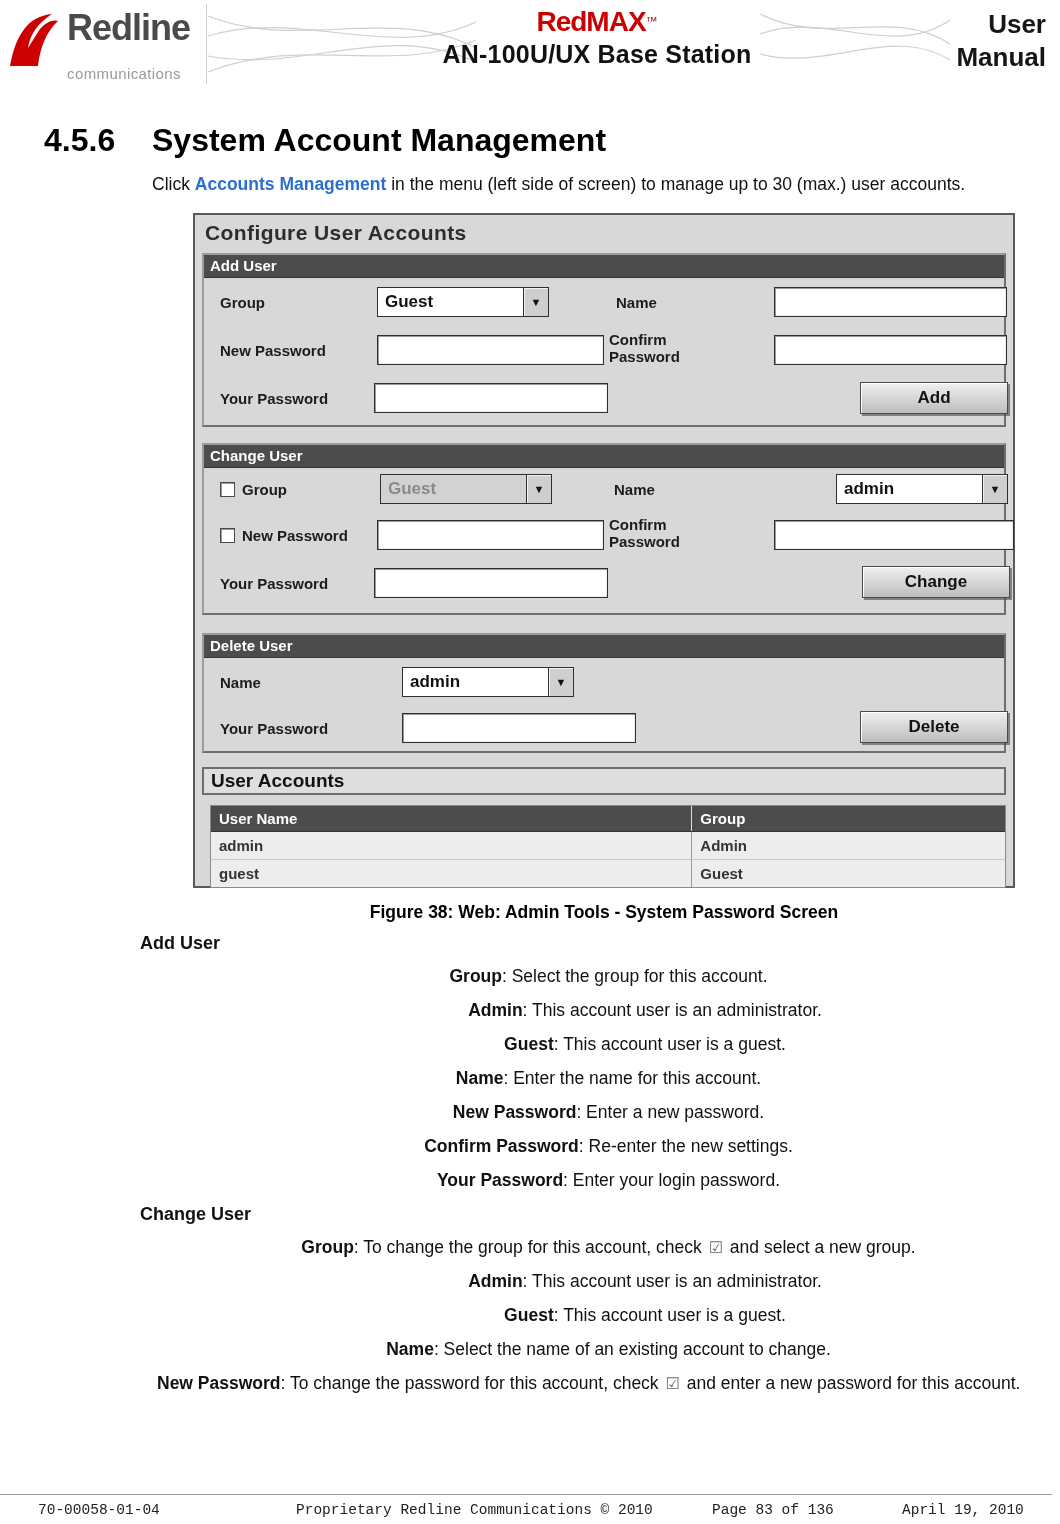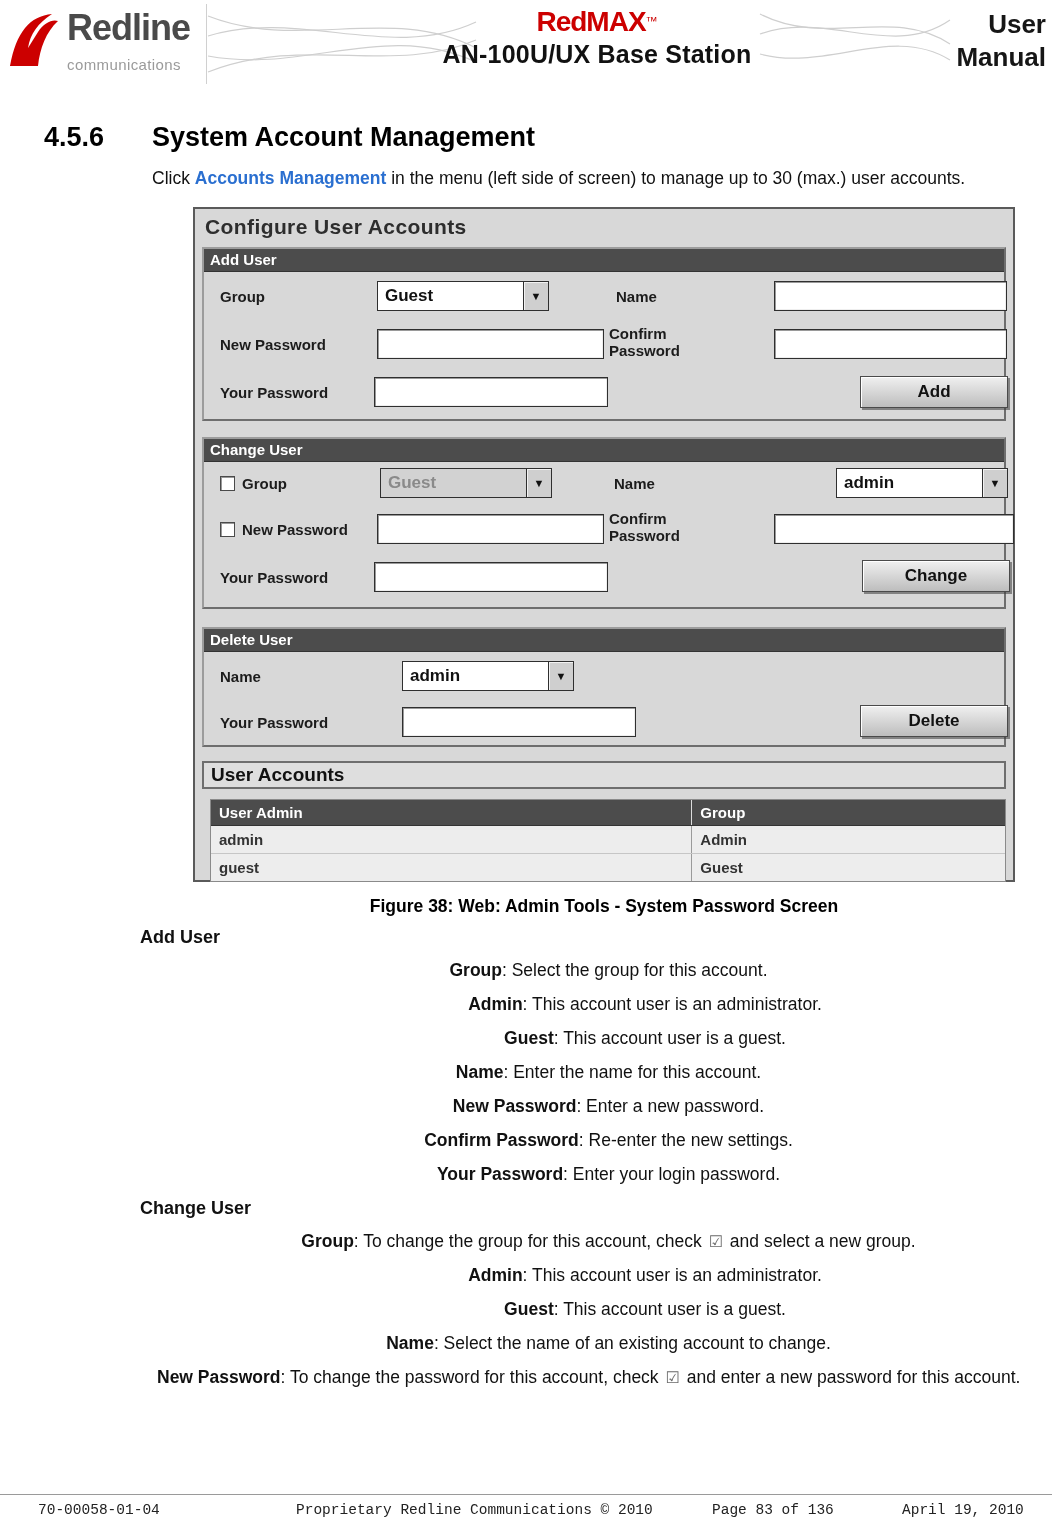--- a/index.html
+++ b/index.html
@@ -5,30 +5,30 @@
   html,body{margin:0;padding:0;background:#fff;}
   .page{position:relative;width:1060px;height:1524px;background:#fff;overflow:hidden;
         font-family:"Liberation Sans",sans-serif;color:#111;}
 
   
   .header{position:relative;height:92px;}
   .waves{position:absolute;left:0;top:0;width:1060px;height:92px;}
   .logo{position:absolute;left:8px;top:10px;display:flex;gap:7px;align-items:flex-start;}
   .logo-mark{width:52px;height:58px;}
   .logo-name{font-size:36px;font-weight:700;color:#4a4a4a;line-height:36px;letter-spacing:-1px;}
-  .logo-tag{font-size:15px;color:#9a9a9a;letter-spacing:.4px;margin-top:10px;}
+  .logo-tag{font-size:15px;color:#9a9a9a;letter-spacing:.4px;margin-top:19px;}
   .logo-divider{position:absolute;left:206px;top:4px;height:80px;width:1px;background:#d0d0d0;}
   .product{position:absolute;left:392px;top:6px;width:410px;text-align:center;}
   .redmax{font-size:28px;font-weight:700;color:#cc0000;letter-spacing:-1px;}
   .tm{font-size:12px;color:#cc0000;vertical-align:super;}
   .product-name{font-size:25px;font-weight:700;color:#111;margin-top:2px;letter-spacing:.2px;}
   .doc-type{position:absolute;right:14px;top:8px;text-align:right;font-size:26px;font-weight:700;line-height:33px;color:#161616;}
 
   
-  .sec-head{display:flex;margin:30px 0 0 44px;font-size:27px;font-weight:700;color:#000;}
+  .sec-head{display:flex;margin:30px 0 0 44px;font-size:32px;font-weight:700;color:#000;}
   .sec-num{width:108px;}
   .intro{margin:14px 0 0 152px;width:900px;font-size:17.5px;line-height:22px;text-align:justify;}
   .link-ref{color:#2a6fd0;font-weight:700;}
 
   
   .figure{position:relative;width:822px;height:675px;margin:18px 0 0 193px;background:#d8d8d8;
           border:2px solid #5a5a5a;box-sizing:border-box;}
   .shot-title{position:absolute;top:6px;left:10px;font-size:21px;font-weight:700;color:#2d2d2d;letter-spacing:.4px;}
   .panel{position:absolute;left:7px;right:7px;border:2px solid #9c9c9c;border-right-color:#6e6e6e;
          border-bottom-color:#6e6e6e;background:#d8d8d8;box-sizing:border-box;}
@@ -192,21 +192,21 @@
         </div>
         <span class="flabel" style="left:16px;top:62px">Your Password</span>
         <div class="finput" style="left:198px;top:55px;width:234px"></div>
         <div class="fbutton" style="left:656px;top:53px;width:148px">Delete</div>
       </div>
     </section>
 
     <div class="ua-bar">User Accounts</div>
     <div class="ua-table">
       <div class="ua-row ua-head">
-        <div class="ua-cell c1">User Admin</div>
+        <div class="ua-cell c1">User Name</div>
         <div class="ua-cell c2">Group</div>
       </div>
       <div class="ua-row">
         <div class="ua-cell c1">admin</div>
         <div class="ua-cell c2">Admin</div>
       </div>
       <div class="ua-row">
         <div class="ua-cell c1">guest</div>
         <div class="ua-cell c2">Guest</div>
       </div>

